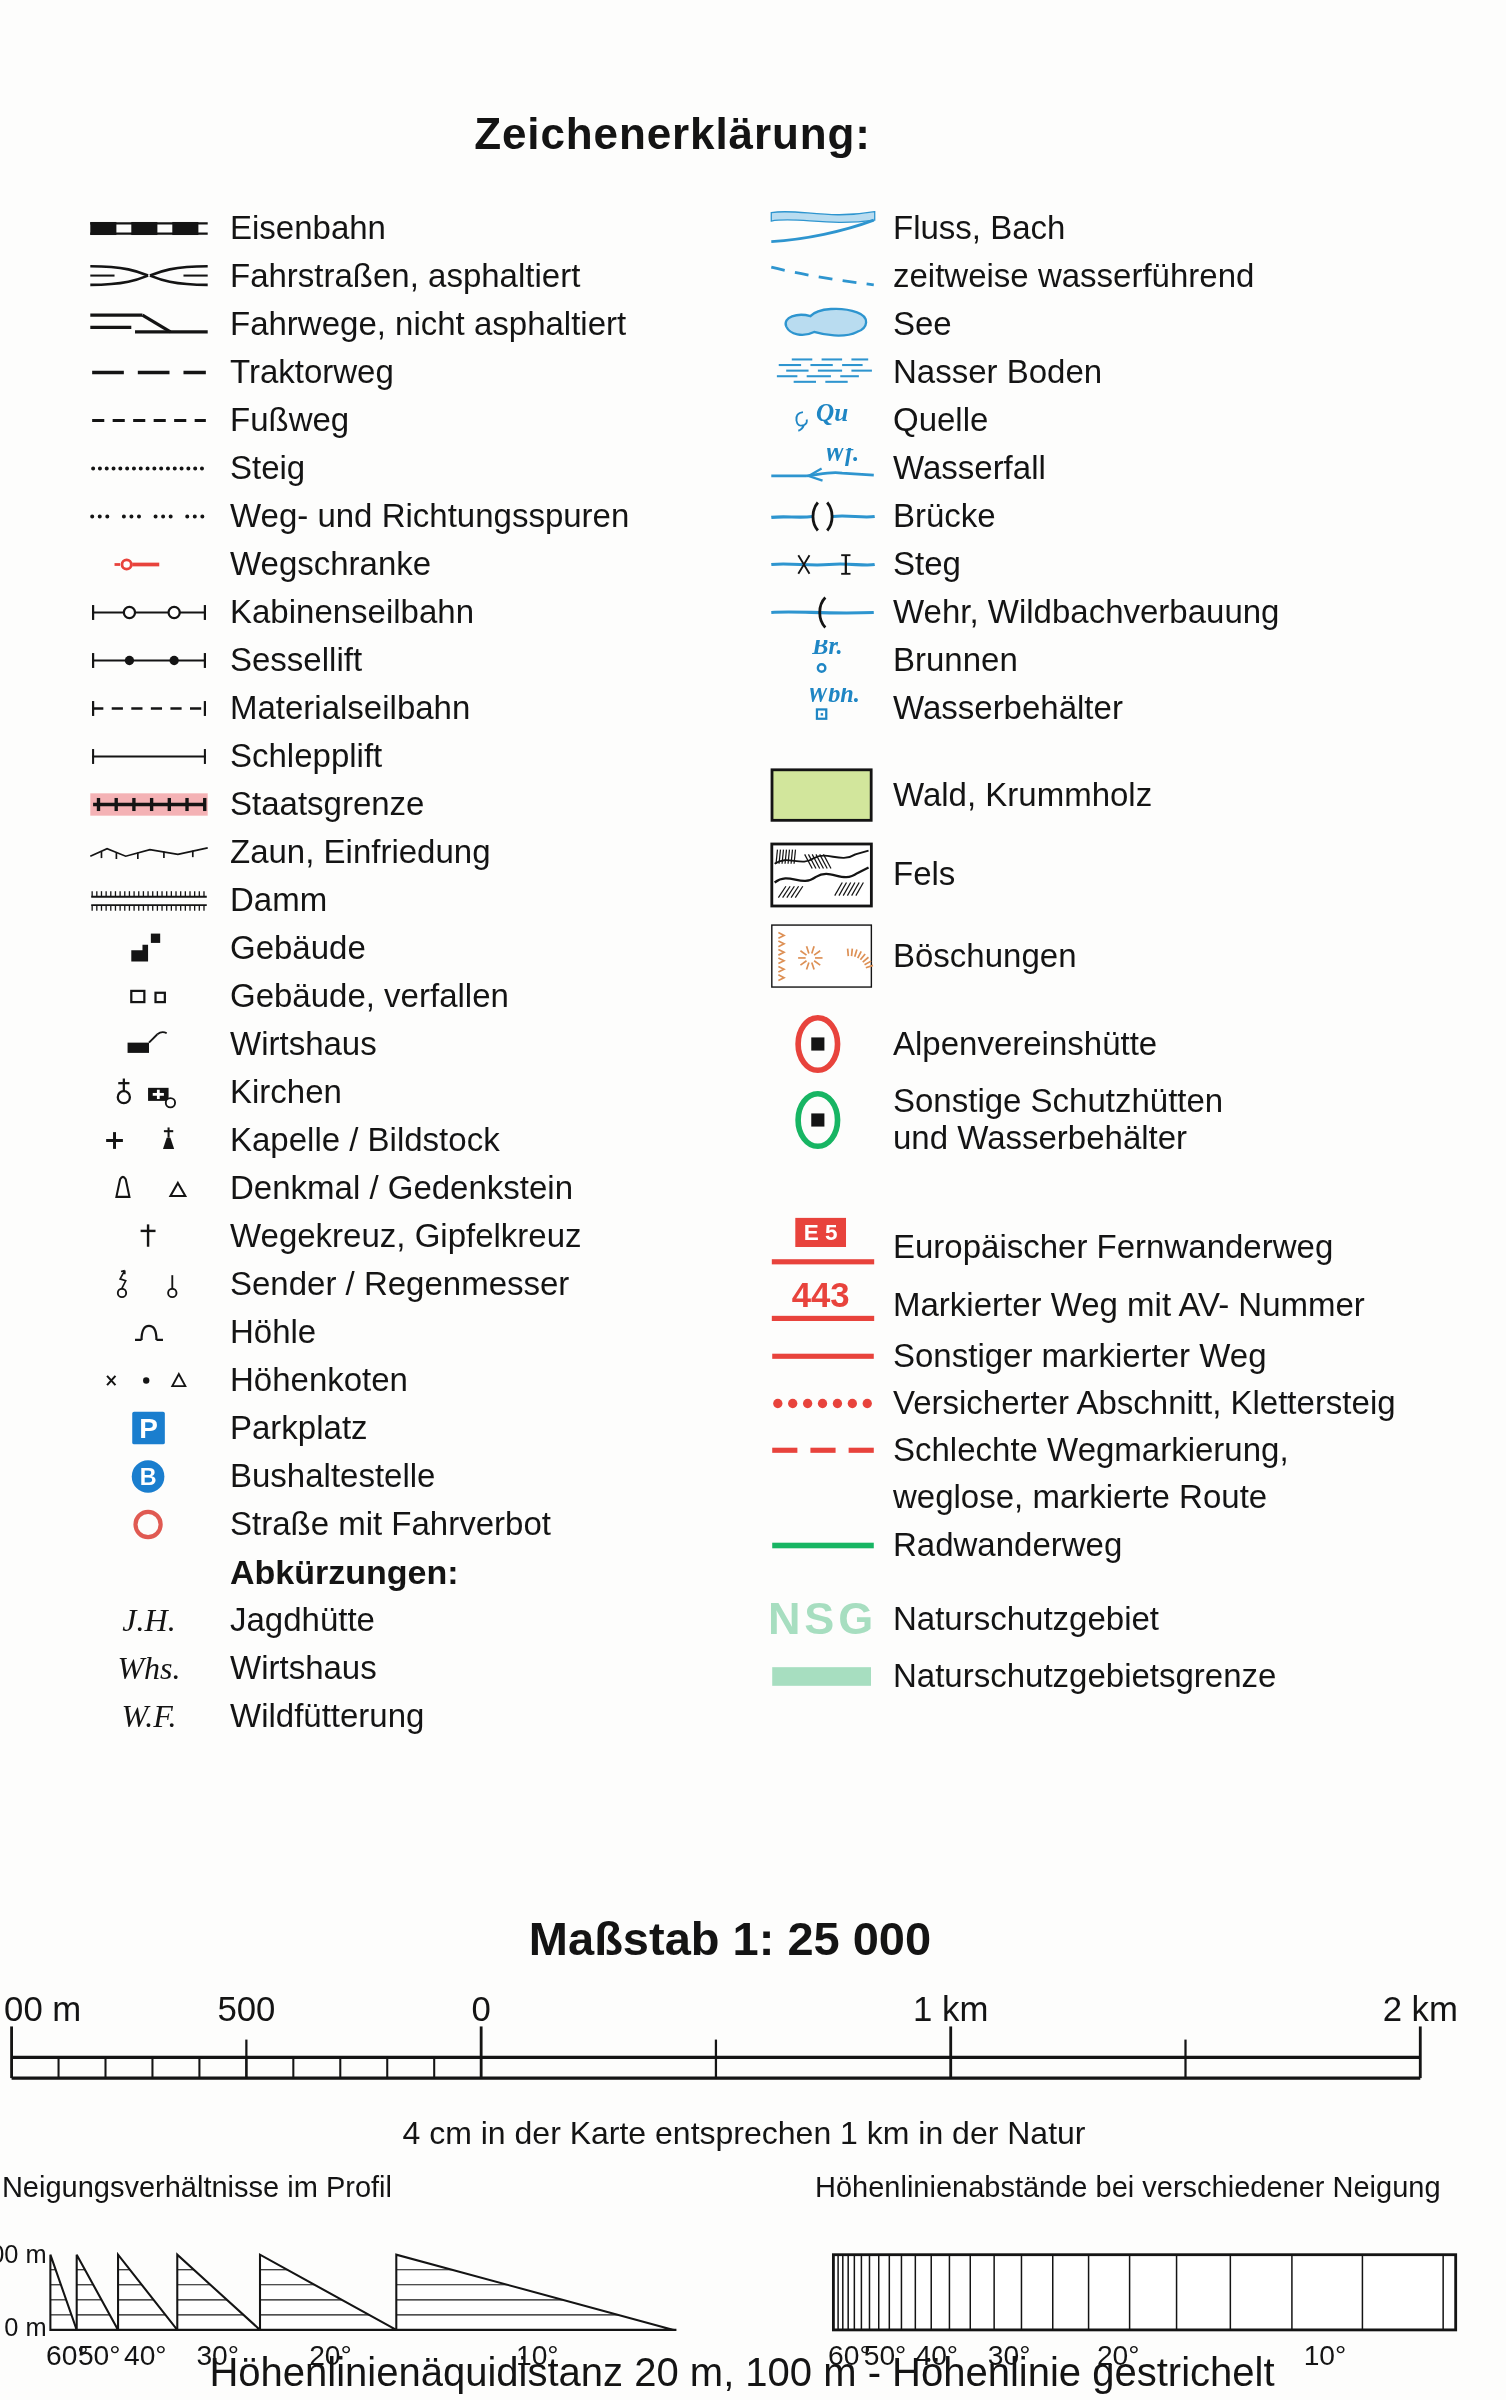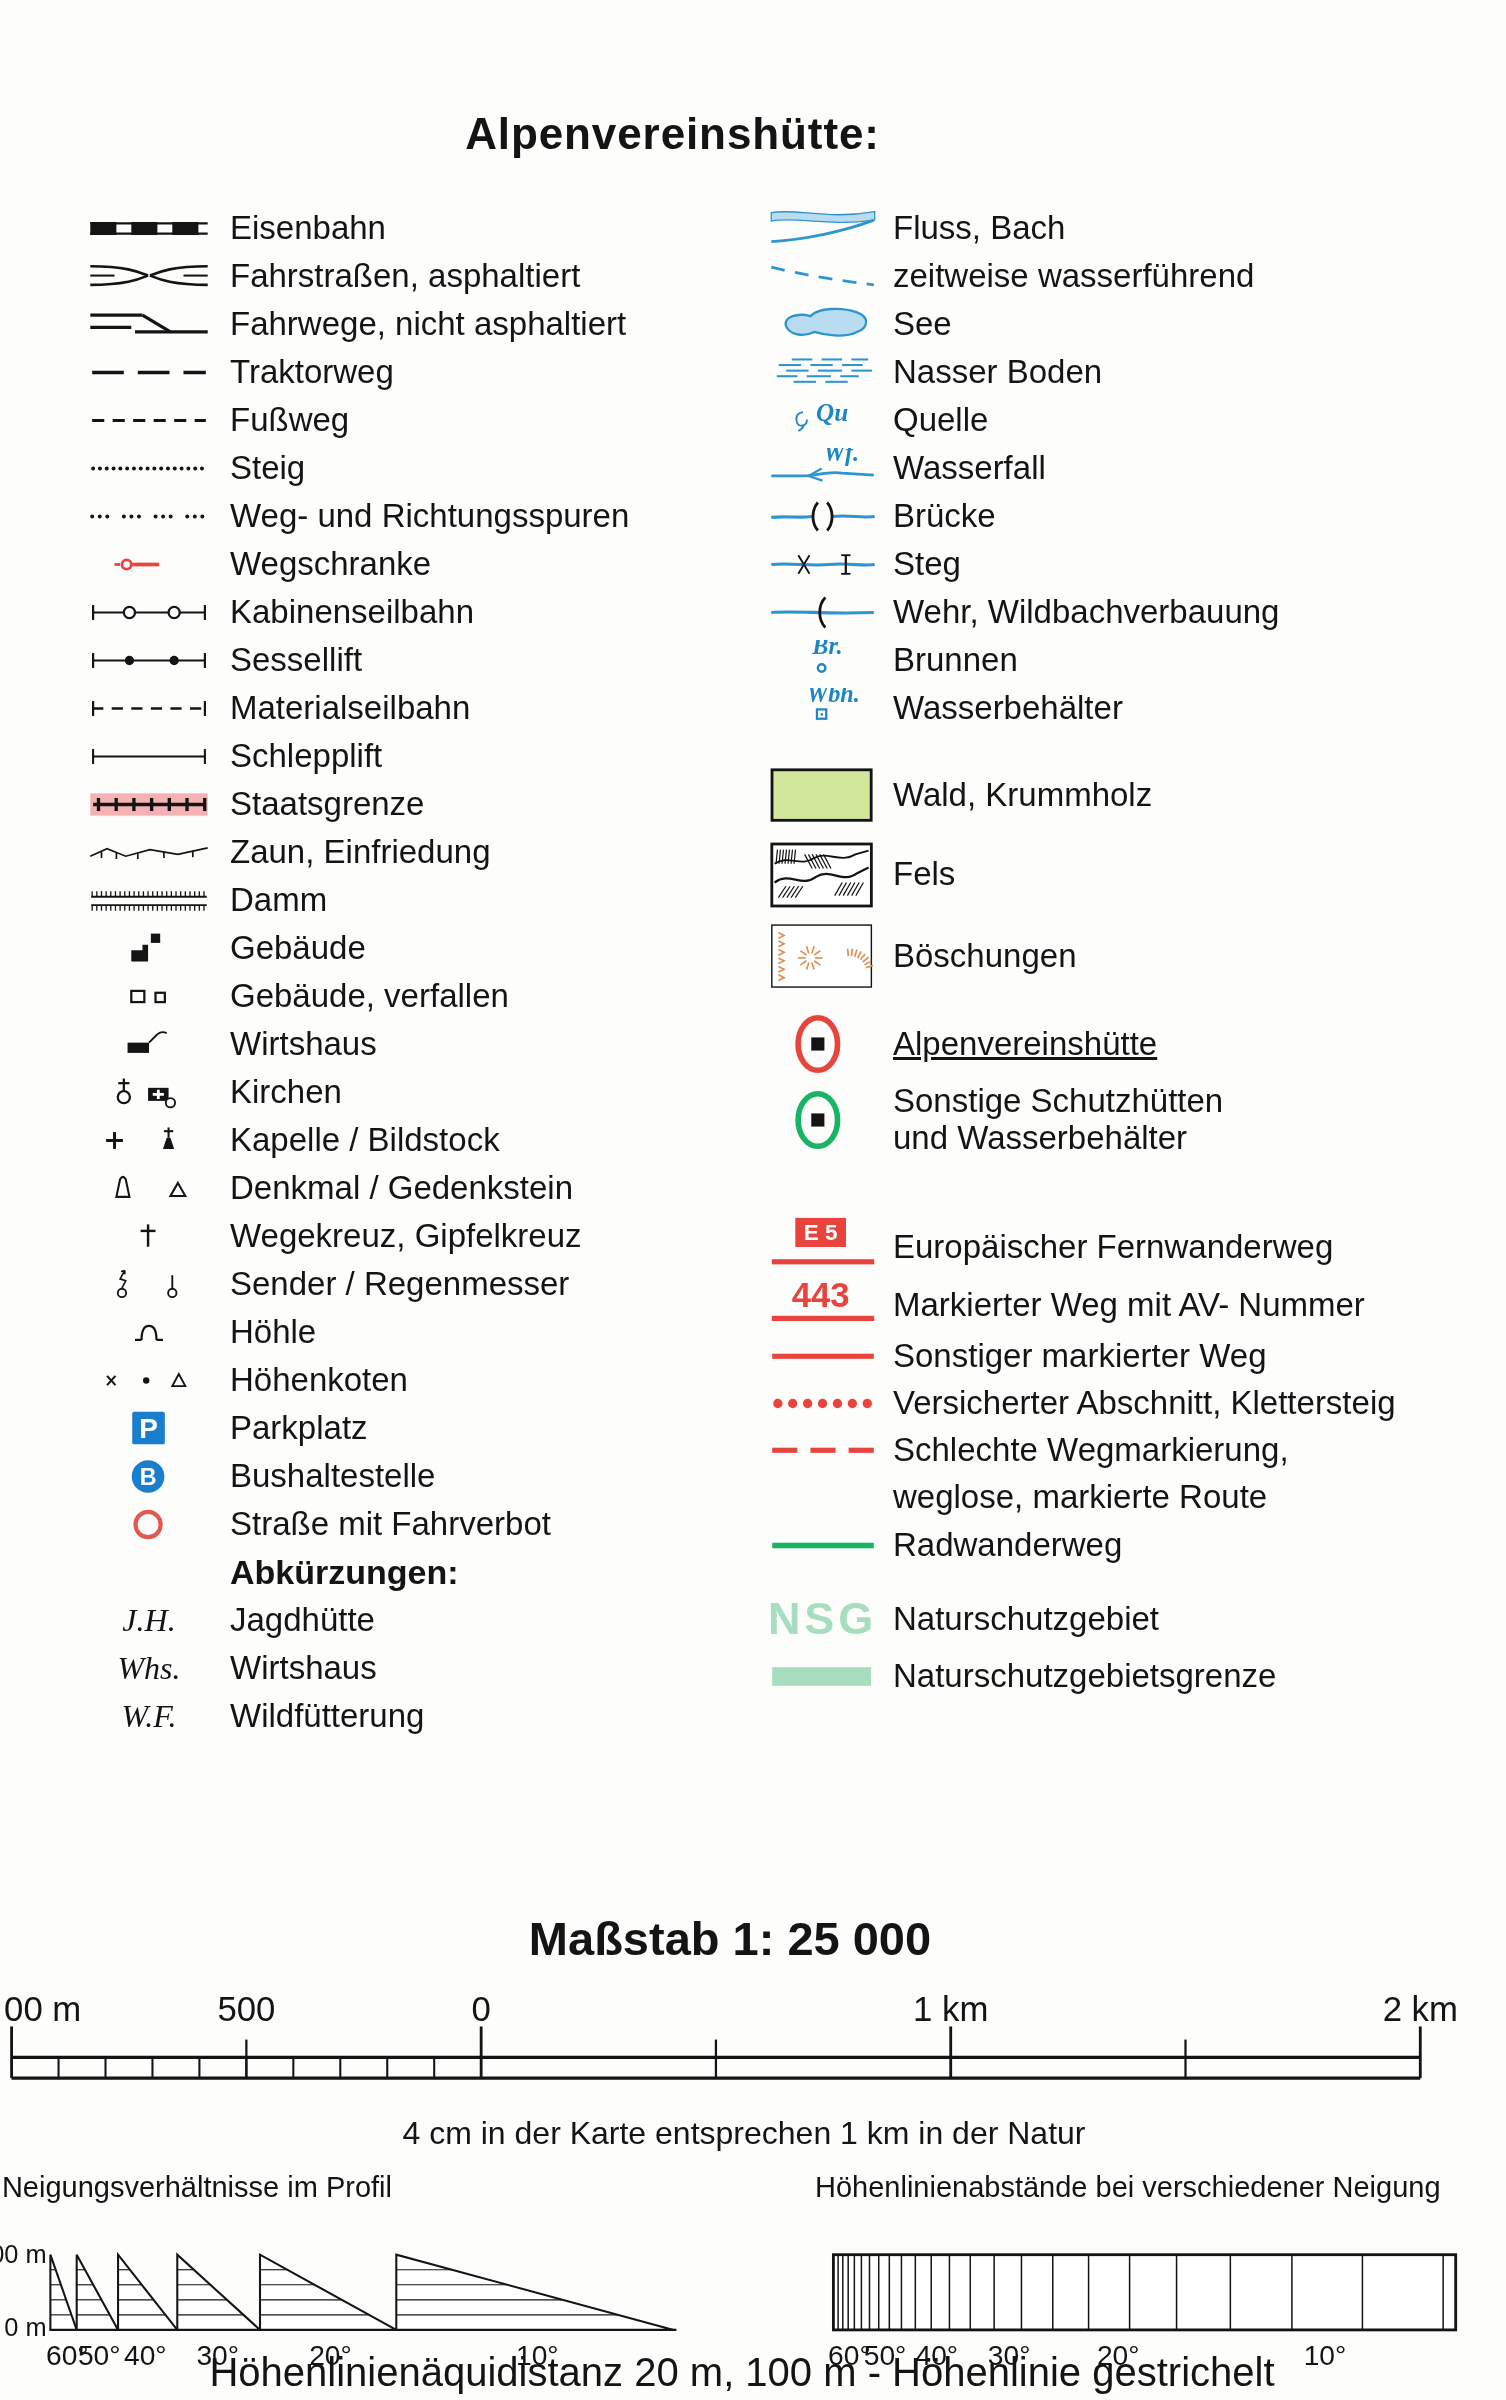--- a/index.html
+++ b/index.html
@@ -17,41 +17,41 @@
   .col-right .sym{width:115px;}
   .lbl{margin-left:15px;font-size:33px;line-height:1.12;white-space:nowrap;}
   .col-right .lbl{margin-left:13px;}
   .lbl.bold{font-weight:bold;font-size:34px;}
   .abbr{font-family:"Liberation Serif",serif;font-style:italic;font-size:32px;}
   .nsgtxt{font-weight:bold;font-size:45px;letter-spacing:3.8px;color:#a7dec0;}
   
   .sym-forest-row{height:75px;margin-top:26px;}
   .sym-rock-row{height:83px;}
   .sym-slope-row{height:81px;}
-  .sym-av-hut-row{height:68px;margin-top:13px;text-decoration:underline;}
+  .sym-av-hut-row{height:68px;margin-top:13px;}
   .sym-other-hut-row{height:83px;}
   .sym-e5-row{height:62px;margin-top:55px;}
   .sym-av-number-row{height:55px;}
   .sym-marked-row,.sym-ferrata-row,.sym-poor-row,.sym-none2-row{height:47px;}
   .sym-cycle-row{height:49px;}
   .sym-nsg-row{height:56px;margin-top:21px;}
   .sym-nsg-border-row{height:58px;}
   .scale-title{position:absolute;top:1911px;left:0;width:1460px;text-align:center;
         font-size:47px;font-weight:bold;}
   .scale-caption{position:absolute;top:2115px;left:0;width:1488px;text-align:center;font-size:32px;}
   .prof-title-left{position:absolute;top:2171px;left:1.9px;font-size:29px;}
   .prof-title-right{position:absolute;top:2171px;left:815px;font-size:29px;}
   .prof-footer{position:absolute;top:2350px;left:0;width:1484px;text-align:center;font-size:40px;}
   svg{display:block;}
 </style>
 </head>
 <body>
 
 <div class="page">
-  <div class="page-title">Alpenvereinshütte:</div>
+  <div class="page-title">Zeichenerklärung:</div>
 
   <div class="col col-left">
       <div class="row sym-railway-row">
         <div class="sym">
           <svg width="122" height="41" viewBox="0 0 130 44">
             <line x1="2" y1="16.5" x2="128" y2="16.5" stroke="#141414" stroke-width="2.5"></line>
             <line x1="2" y1="27.5" x2="128" y2="27.5" stroke="#141414" stroke-width="2.5"></line>
             <rect x="2" y="15" width="28" height="14" fill="#141414"></rect>
             <rect x="46" y="15" width="28" height="14" fill="#141414"></rect>
             <rect x="90" y="15" width="28" height="14" fill="#141414"></rect>

